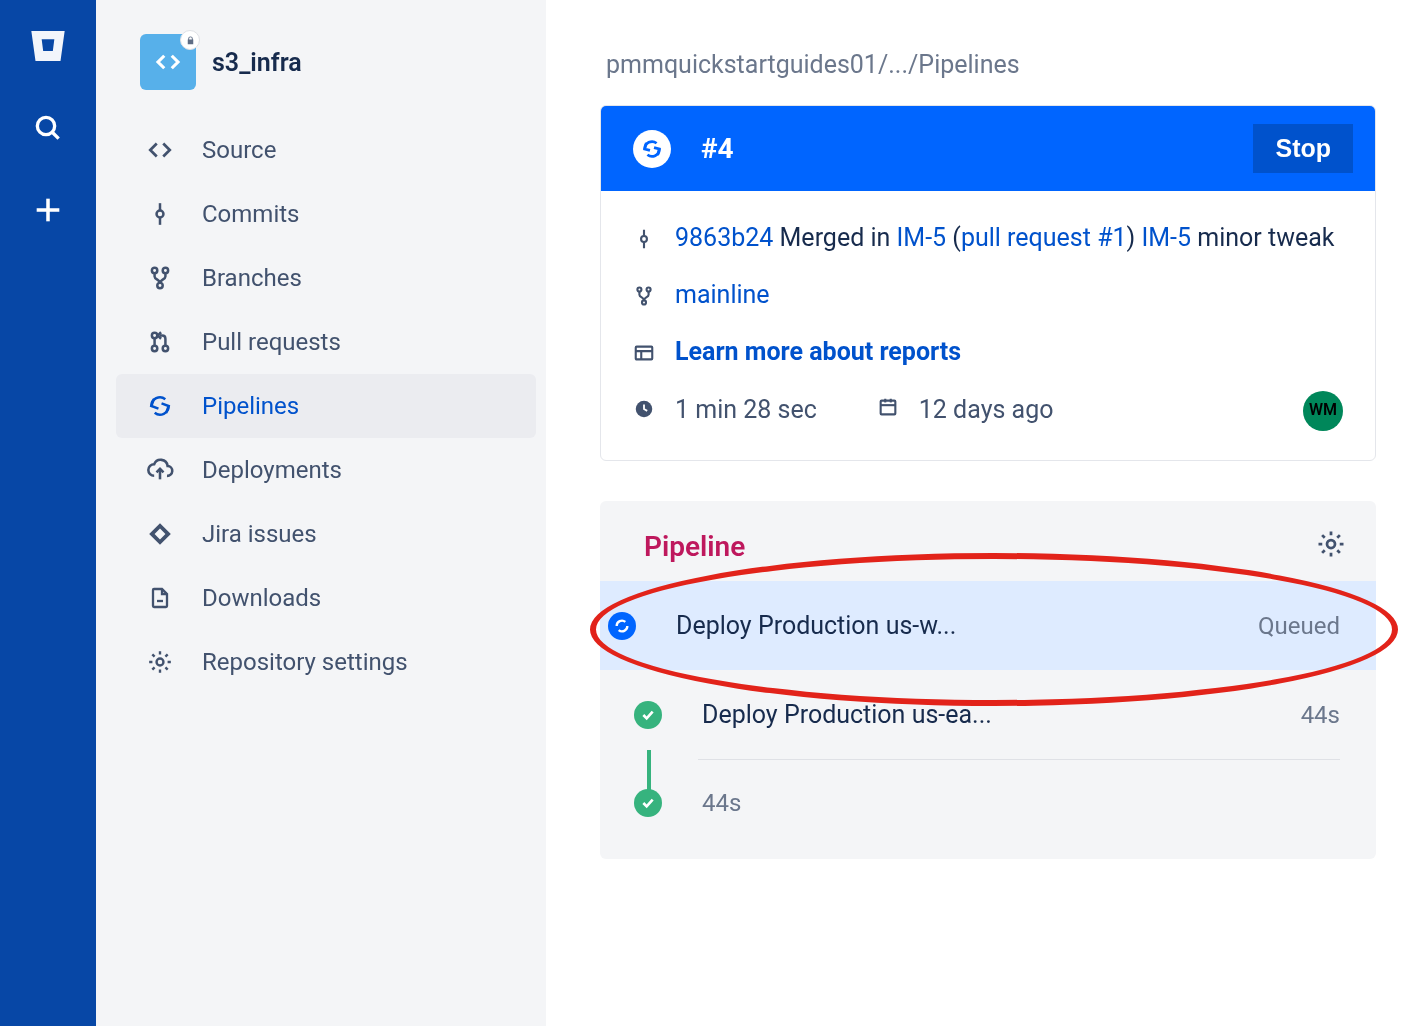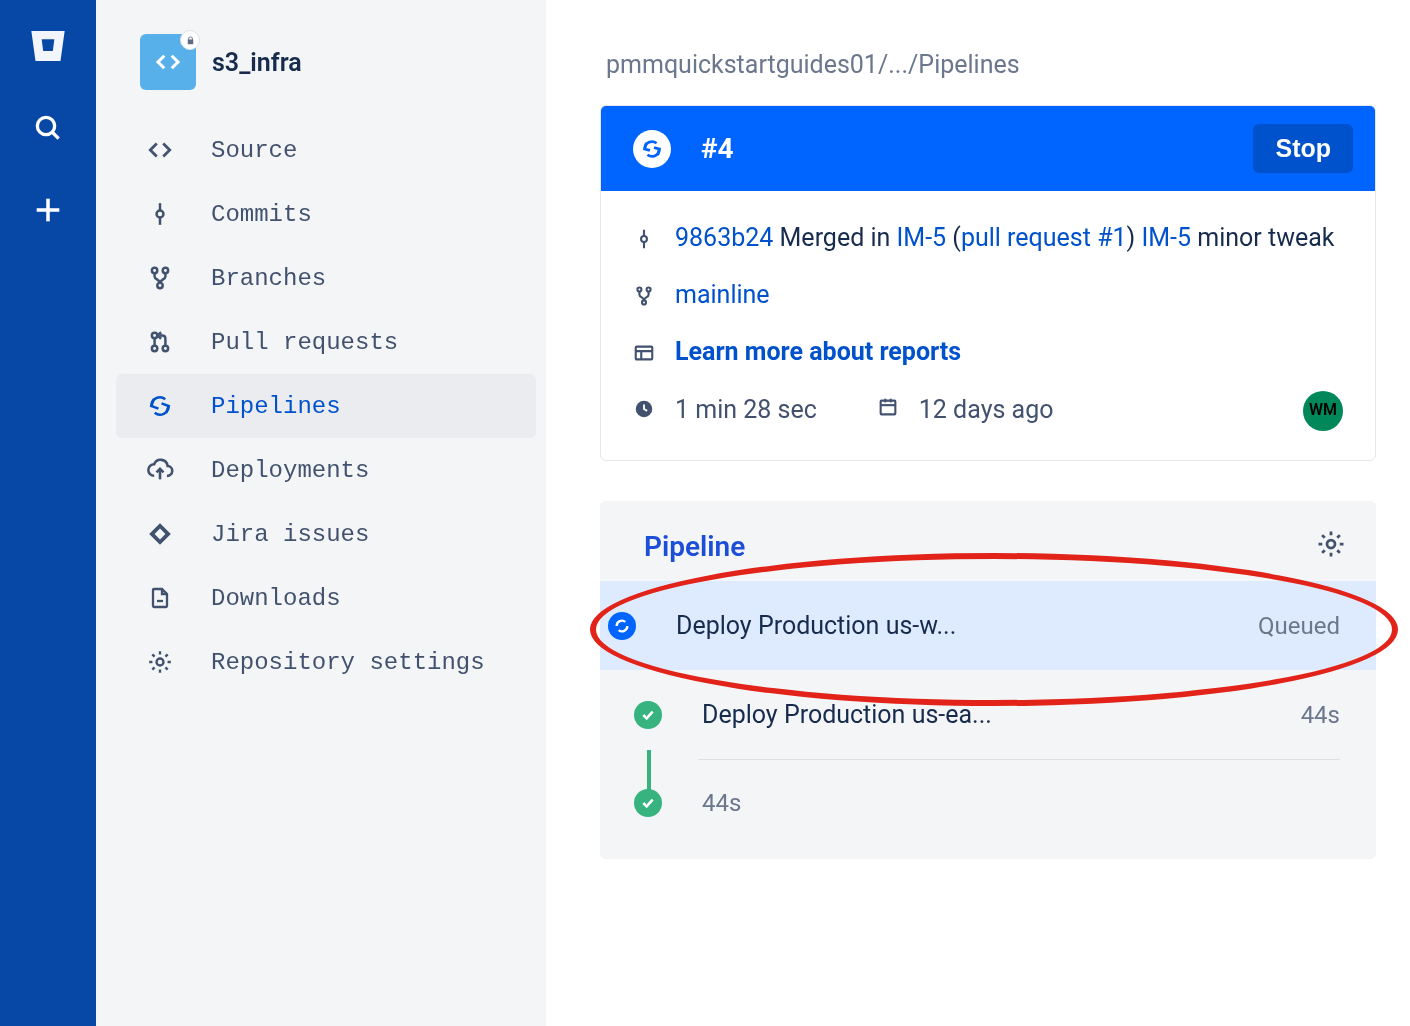--- a/index.html
+++ b/index.html
@@ -51,28 +51,27 @@
   }
   .repo-lock {
     position:absolute; top:-4px; right:-4px;
     width:20px; height:20px; border-radius:50%;
     background:#fff; border:1px solid #DFE1E6;
     display:flex; align-items:center; justify-content:center;
     color:#5E6C84;
   }
   .repo-name { font-size:25px; font-weight:600; }
   .nav-item {
-    display:flex; align-items:center; gap:37px;
+    display:flex; align-items:center; gap:28px;
     padding: 18px 30px;
     border-radius:6px;
     font-size:24px;
     font-weight:400;
     color:#42526E;
     cursor:pointer;
-    font-family:Liberation Mono, monospace;
   }
   .nav-item.active { background:#EBECF0; color:#0052CC; }
   .nav-icon { width:28px; height:28px; display:flex; align-items:center; justify-content:center; color:#42526E; flex-shrink:0;}
   .nav-item.active .nav-icon { color:#0052CC; }
   
   .main {
     flex:1;
     padding: 50px 34px 0 54px;
     display:flex; flex-direction:column;
     overflow:hidden;
@@ -106,21 +105,21 @@
     display:flex; align-items:center; justify-content:center;
     color:#0065FF;
   }
   .pipe-num { font-size:28px; font-weight:700; }
   .stop-btn {
     background:#0052CC;
     color:#fff;
     border:none;
     font-size:25px; font-weight:700;
     padding: 10px 22px;
-    border-radius:6px;
+    border-radius:0;
     cursor:pointer;
   }
   .pipe-body {
     padding: 28px 32px 28px 32px;
     font-size:25px;
     line-height:1.55;
   }
   .pipe-row { display:flex; align-items:flex-start; gap:16px; margin-bottom:14px;}
   .pipe-row:last-child { margin-bottom:0;}
   .pipe-row-icon { width:26px; flex-shrink:0; color:#42526E; margin-top:4px;}
@@ -144,21 +143,21 @@
   .steps-card {
     background:#F4F5F7;
     border-radius:6px;
     padding-bottom:12px;
     position:relative;
   }
   .steps-header {
     display:flex; align-items:center; justify-content:space-between;
     padding: 28px 30px 18px 44px;
   }
-  .steps-title { font-size:28px; font-weight:600; color:#1d4ed8;}
+  .steps-title { font-size:28px; font-weight:600; color:#be185d;}
   .gear { color:#42526E; cursor:pointer;}
   .step-row {
     display:flex; align-items:center;
     padding:30px 36px 30px 34px;
     font-size:25px;
     position:relative;
   }
   .step-row.active { background:#DEEBFF; }
   .step-row:not(.active) + .step-row:not(.active)::after {
     content:"";

